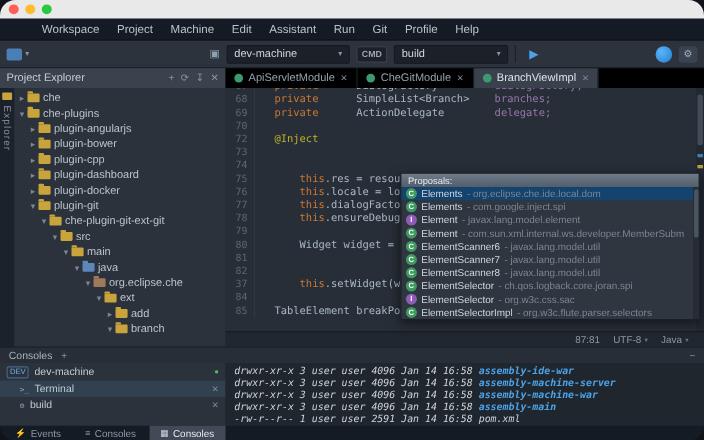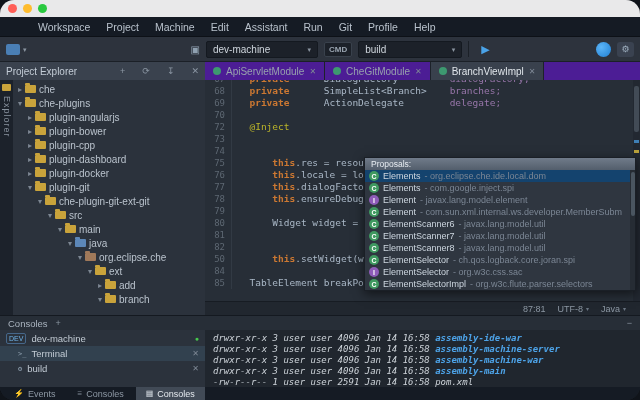--- a/index.html
+++ b/index.html
@@ -29,24 +29,24 @@
   .vdiv{width:1px;height:16px;background:#1b2027;display:inline-block;}
   .playbtn{color:#4aa3e8;font-size:11px;margin-left:6px;}
   .tright{margin-left:auto;display:flex;align-items:center;gap:6px;}
   .bluecircle{width:15px;height:15px;border-radius:50%;display:inline-block;
               background:radial-gradient(circle at 35% 35%,#5cb5f7,#1f7fd4);}
   .sqbtn{width:17px;height:15px;background:#3a4250;border-radius:3px;color:#9fb0c0;font-size:9px;
          display:inline-flex;align-items:center;justify-content:center;}
 
   
   .rowtabs{height:18px;display:flex;background:#21262e;}
-  .exphead{width:205px;background:#3a424e;display:flex;align-items:center;padding:0 6px;gap:17px;}
+  .exphead{width:205px;background:#3a424e;display:flex;align-items:center;padding:0 6px;gap:6px;}
   .exptitle{color:#c3ccd6;font-size:10px;flex:1;white-space:nowrap;}
   .ehicon{color:#8b96a3;font-size:9px;line-height:1;}
-  .edtabs{flex:1;display:flex;background:#4c1d95;text-align:right;}
+  .edtabs{flex:1;display:flex;background:#000000;text-align:right;}
   .etab{display:flex;align-items:center;gap:5px;padding:0 8px;font-size:10px;color:#97a1ad;border-right:1px solid #1d222a;white-space:nowrap;}
   .etab.active{background:#39414d;color:#dfe5ea;}
   .tabdot{width:8px;height:8px;border-radius:50%;background:#3d9970;display:inline-block;flex:none;}
   .tclose{color:#7e8895;font-size:8px;}
 
   
   .main{position:relative;height:235px;display:flex;}
   .sidestrip{width:13px;background:#1c222b;display:flex;flex-direction:column;align-items:center;padding-top:4px;gap:5px;flex:none;}
   .stripfolder{width:9px;height:7px;background:#c9a33b;border-radius:1px;display:inline-block;}
   .striplabel{writing-mode:vertical-rl;color:#87919d;font-size:9px;letter-spacing:1px;}
@@ -60,21 +60,21 @@
   .fy{background:#c9a33b}.fb{background:#5c87b8}.fp{background:#a0795a}
   .d0{padding-left:2px}.d1{padding-left:12px}.d2{padding-left:22px}.d3{padding-left:32px}.d4{padding-left:42px}
   .d5{padding-left:52px}.d6{padding-left:62px}.d7{padding-left:72px}.d8{padding-left:82px}
 
   
   .editor{flex:1;position:relative;background:#272e37;overflow:hidden;display:flex;flex-direction:column;}
   .code{flex:1;overflow:hidden;margin-top:-7px;}
   .cl{display:flex;height:12px;line-height:12px;font-family:"DejaVu Sans Mono",monospace;font-size:9.5px;}
   .g{width:27px;text-align:right;padding-right:6px;color:#5d6772;flex:none;border-right:1px solid #323a44;font-size:9px;}
   .ct{white-space:pre;padding-left:6px;color:#a9b7c6;}
-  .t-kw{color:#cc7832;font-weight:bold}.t-pl{color:#a9b7c6}.t-fld{color:#9876aa}
+  .t-kw{color:#cc7832;font-weight:normal}.t-pl{color:#a9b7c6}.t-fld{color:#9876aa}
   .t-cm{color:#6a8759}.t-an{color:#bbb529}.t-mi{color:#a9b7c6;font-style:italic}
   .estatus{height:14px;background:#21272f;border-top:1px solid #171c23;display:flex;align-items:center;
            justify-content:flex-end;gap:12px;padding-right:14px;font-size:9px;color:#8d98a4;}
   .stat{display:inline-flex;align-items:center;gap:3px;white-space:nowrap;}
   .mini-caret{font-size:6px;color:#6b7683;}
   .scrollv{position:absolute;right:0;top:0;bottom:14px;width:7px;background:#222831;}
   .sthumb{position:absolute;right:1px;top:6px;width:5px;height:46px;background:#424b56;border-radius:2px;display:block;}
   .stick{position:absolute;right:1px;width:5px;height:3px;display:block;}
   .stick.blue{top:60px;background:#3f7fb5;}
   .stick.yellow{top:70px;background:#b9a13c;}
@@ -339,21 +339,21 @@
             <span class="ct"><span class="t-pl">      Widget widget = </span></span>
           </div>
         <div class="cl">
             <span class="g">81</span>
             <span class="ct"></span>
           </div>
         <div class="cl">
             <span class="g">82</span>
           </div>
         <div class="cl">
-            <span class="g">50</span>
+            <span class="g">37</span>
             <span class="ct"><span class="t-kw">      this</span><span class="t-pl">.setWidget(w</span></span>
           </div>
         <div class="cl">
             <span class="g">84</span>
             <span class="ct"></span>
           </div>
         <div class="cl">
             <span class="g">85</span>
             <span class="ct"><span class="t-pl">  TableElement breakPointsElement = Elements</span><span class="t-mi">.createTabl</span></span>
           </div>

